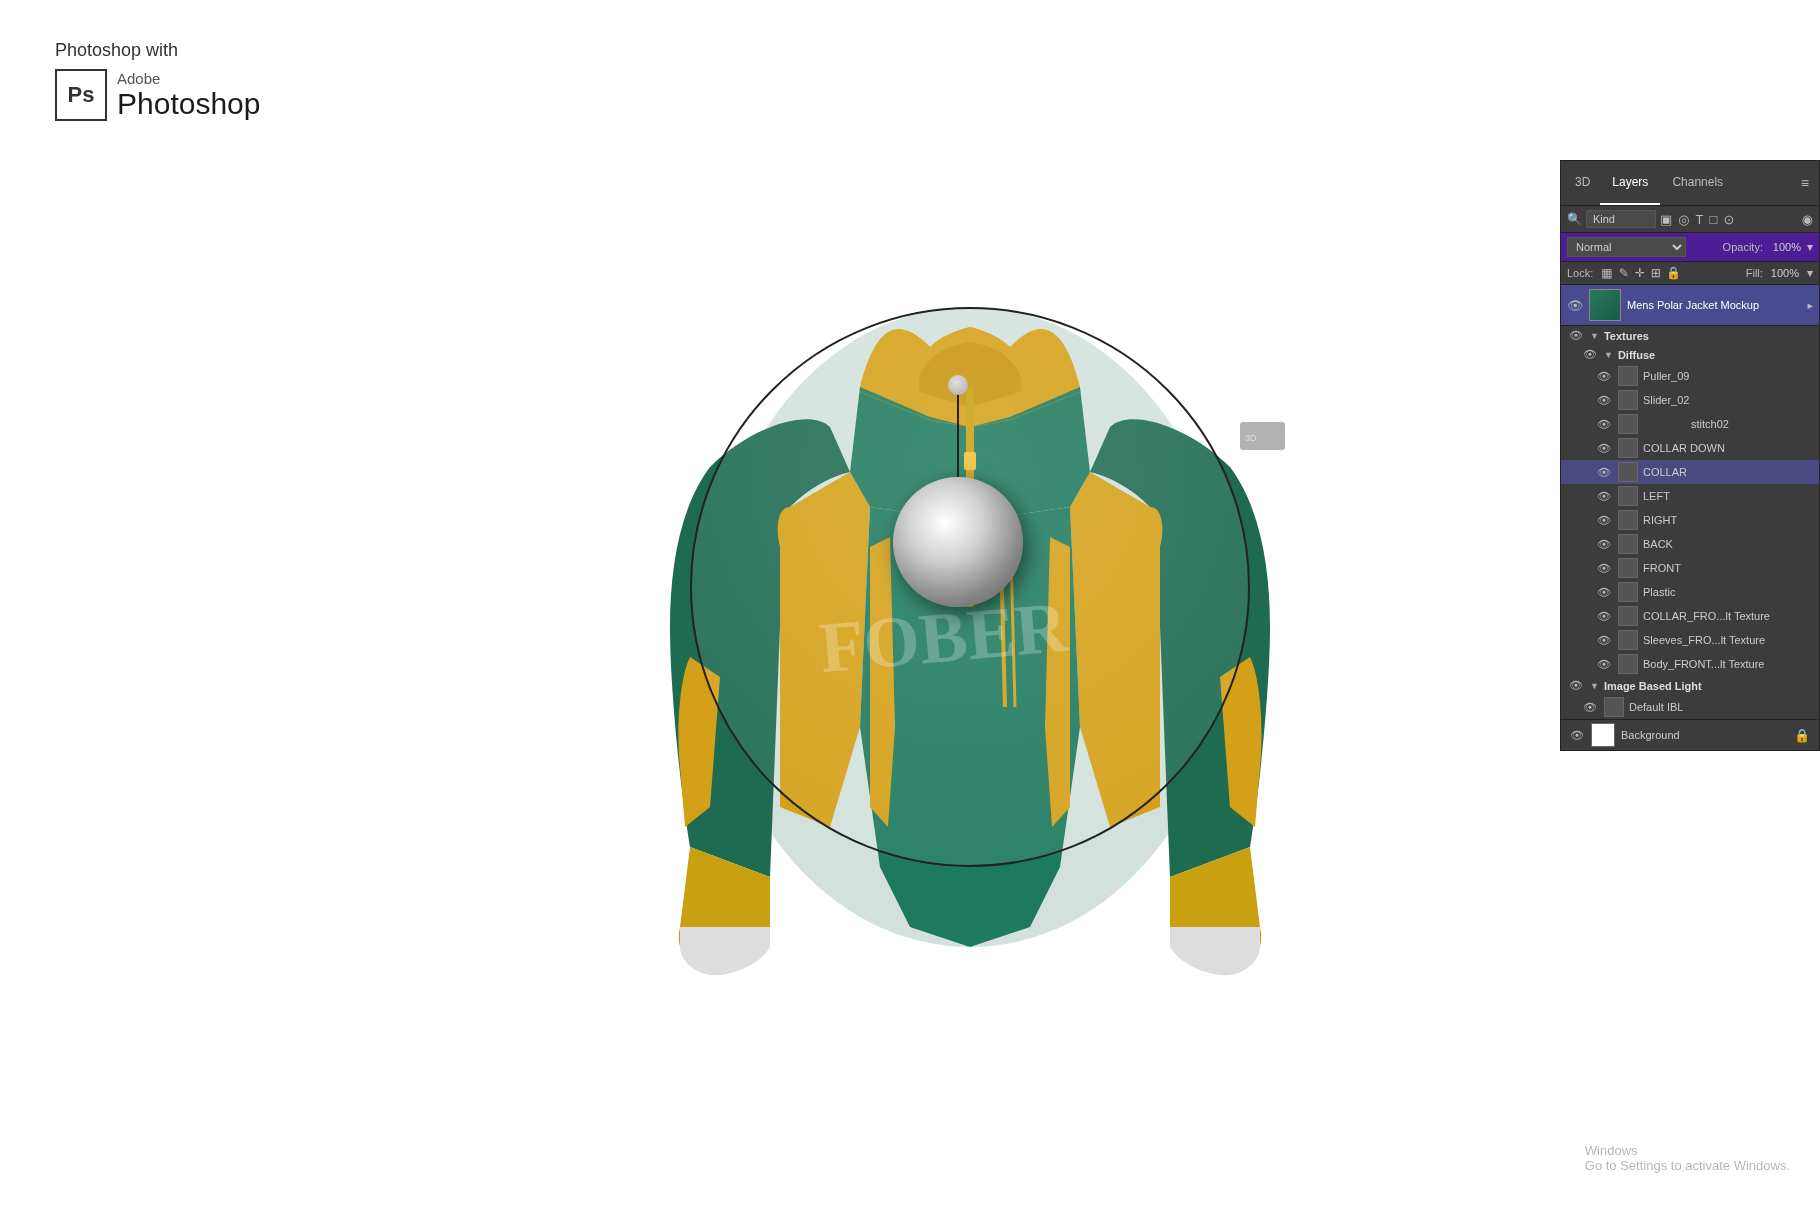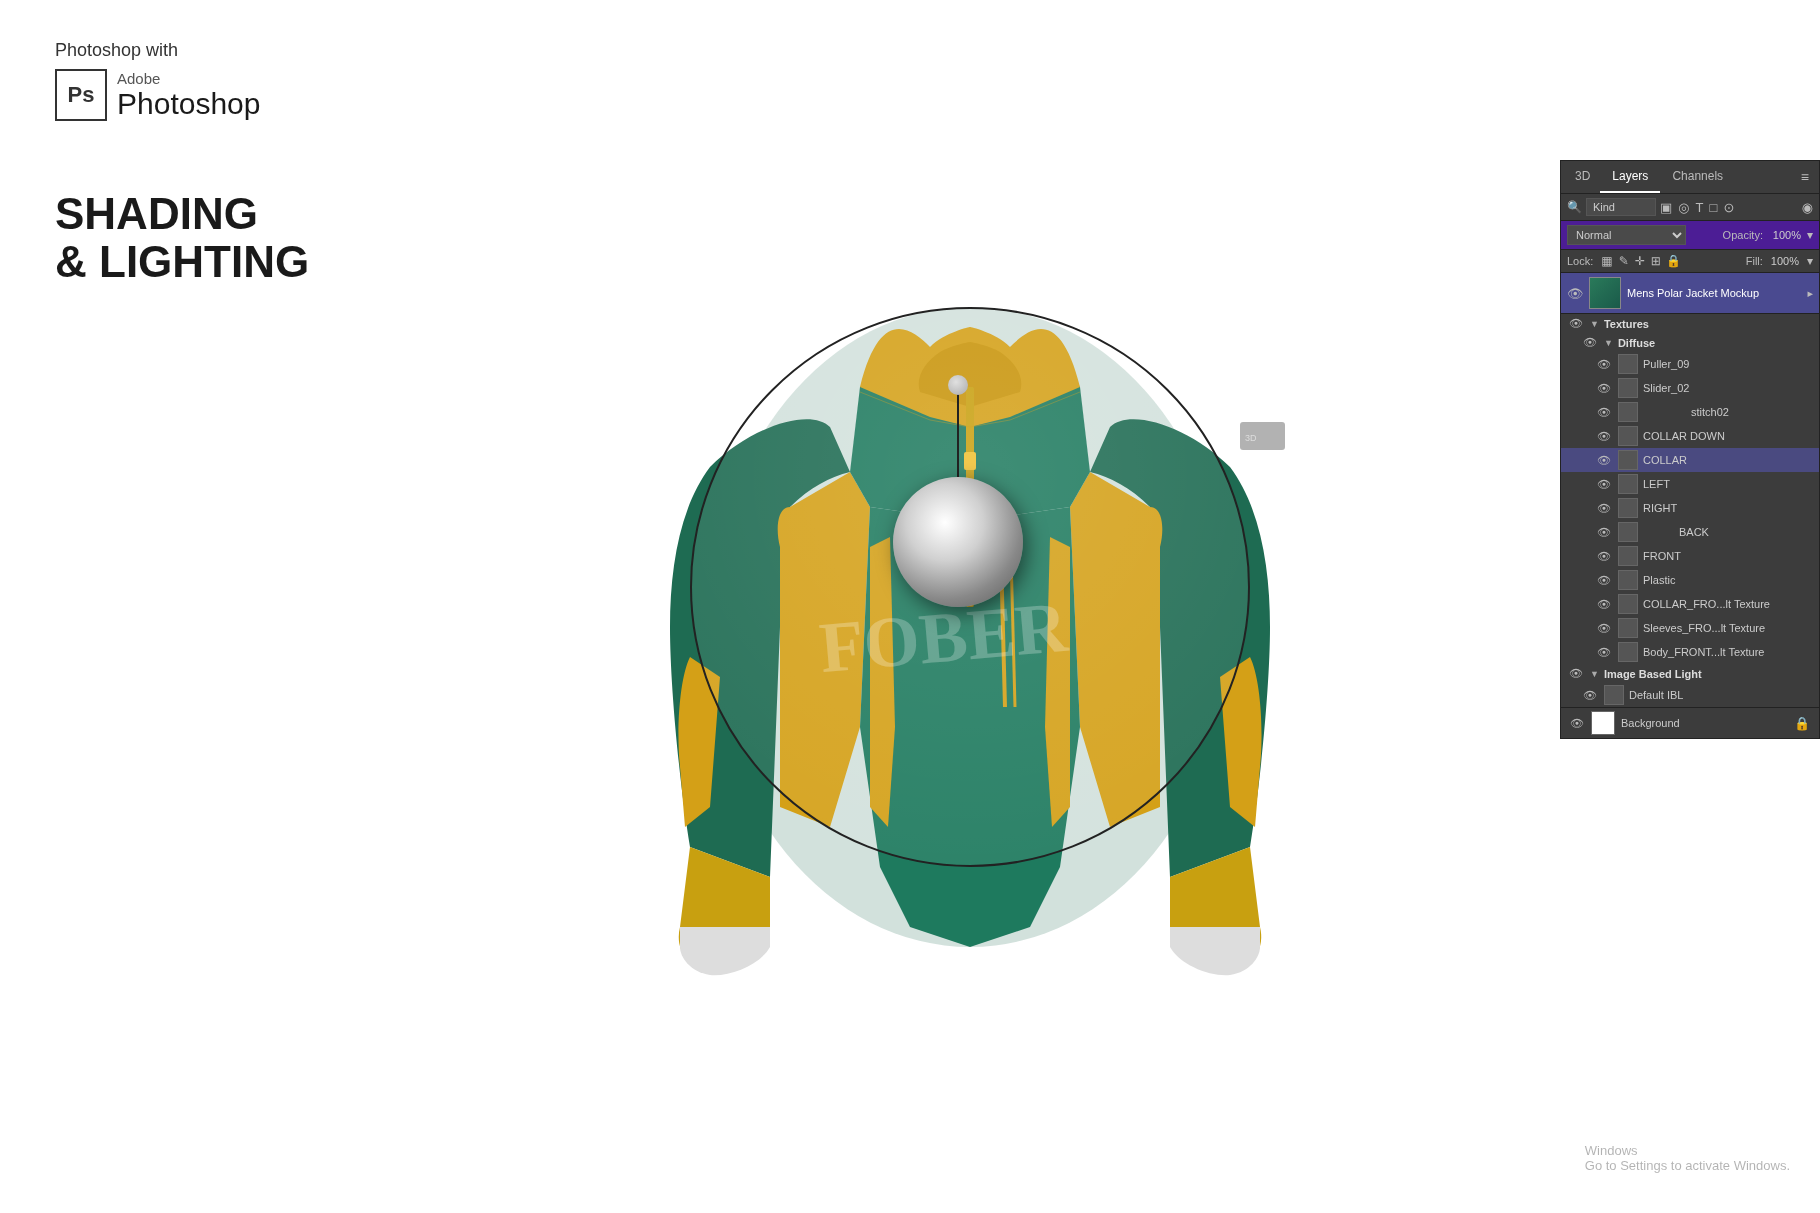--- a/index.html
+++ b/index.html
@@ -140,21 +140,21 @@
 
     
     .panel-tabs {
       display: flex;
       background: #3c3c3c;
       border-bottom: 1px solid #222;
       align-items: center;
       padding: 0 4px;
     }
     .panel-tab {
-      padding: 8px 12px;
+      padding: 14px 12px;
       font-size: 12px;
       color: #bbb;
       cursor: pointer;
       border-bottom: 2px solid transparent;
     }
     .panel-tab.active {
       color: #fff;
       border-bottom: 2px solid #fff;
     }
     .panel-tab-3d {
@@ -354,24 +354,20 @@
       <span>Ps</span>
     </div>
     <div>
       <div style="font-size:15px; color:#555;">Adobe</div>
       <div style="font-size:30px; font-weight:normal; color:#1a1a1a;">Photoshop</div>
     </div>
   </div>
 </div>
 
 <div class="shading-section">
-  <div class="shading-title">
-    <div>SHADING</div>
-    <div>&amp; LIGHTING</div>
-  </div>
 </div>
 
 <div class="jacket-container">
   <div class="jacket-wrapper">
 
     
     <svg width="680" height="760" viewBox="0 0 680 760" xmlns="http://www.w3.org/2000/svg">
 
       <ellipse cx="340" cy="400" rx="260" ry="320" fill="#1e6b52" opacity="0.2"></ellipse>
 
@@ -533,21 +529,21 @@
       <span style="color:#ccc;font-size:11px;flex:1;">LEFT</span>
     </div>
       <div style="display: flex; align-items: center; padding: 2px 8px 2px 36px; gap: 5px; cursor: pointer;">
       <span style="color:#bbb;font-size:11px;width:16px;">👁</span>
       <div style="width:20px;height:20px;background:#555;border:1px solid #666;flex-shrink:0;"></div>
       <span style="color:#ccc;font-size:11px;flex:1;">RIGHT</span>
     </div>
       <div style="display: flex; align-items: center; padding: 2px 8px 2px 36px; gap: 5px; cursor: pointer;">
       <span style="color:#bbb;font-size:11px;width:16px;">👁</span>
       <div style="width:20px;height:20px;background:#555;border:1px solid #666;flex-shrink:0;"></div>
-      <span style="color:#ccc;font-size:11px;flex:1;margin-left:36px;">BACK</span>
+      <span style="color:#ccc;font-size:11px;flex:1;">BACK</span>
     </div>
       <div style="display: flex; align-items: center; padding: 2px 8px 2px 36px; gap: 5px; cursor: pointer;">
       <span style="color:#bbb;font-size:11px;width:16px;">👁</span>
       <div style="width:20px;height:20px;background:#555;border:1px solid #666;flex-shrink:0;"></div>
       <span style="color:#ccc;font-size:11px;flex:1;">FRONT</span>
     </div>
       <div style="display: flex; align-items: center; padding: 2px 8px 2px 36px; gap: 5px; cursor: pointer;">
       <span style="color:#bbb;font-size:11px;width:16px;">👁</span>
       <div style="width:20px;height:20px;background:#555;border:1px solid #666;flex-shrink:0;"></div>
       <span style="color:#ccc;font-size:11px;flex:1;">Plastic</span>

